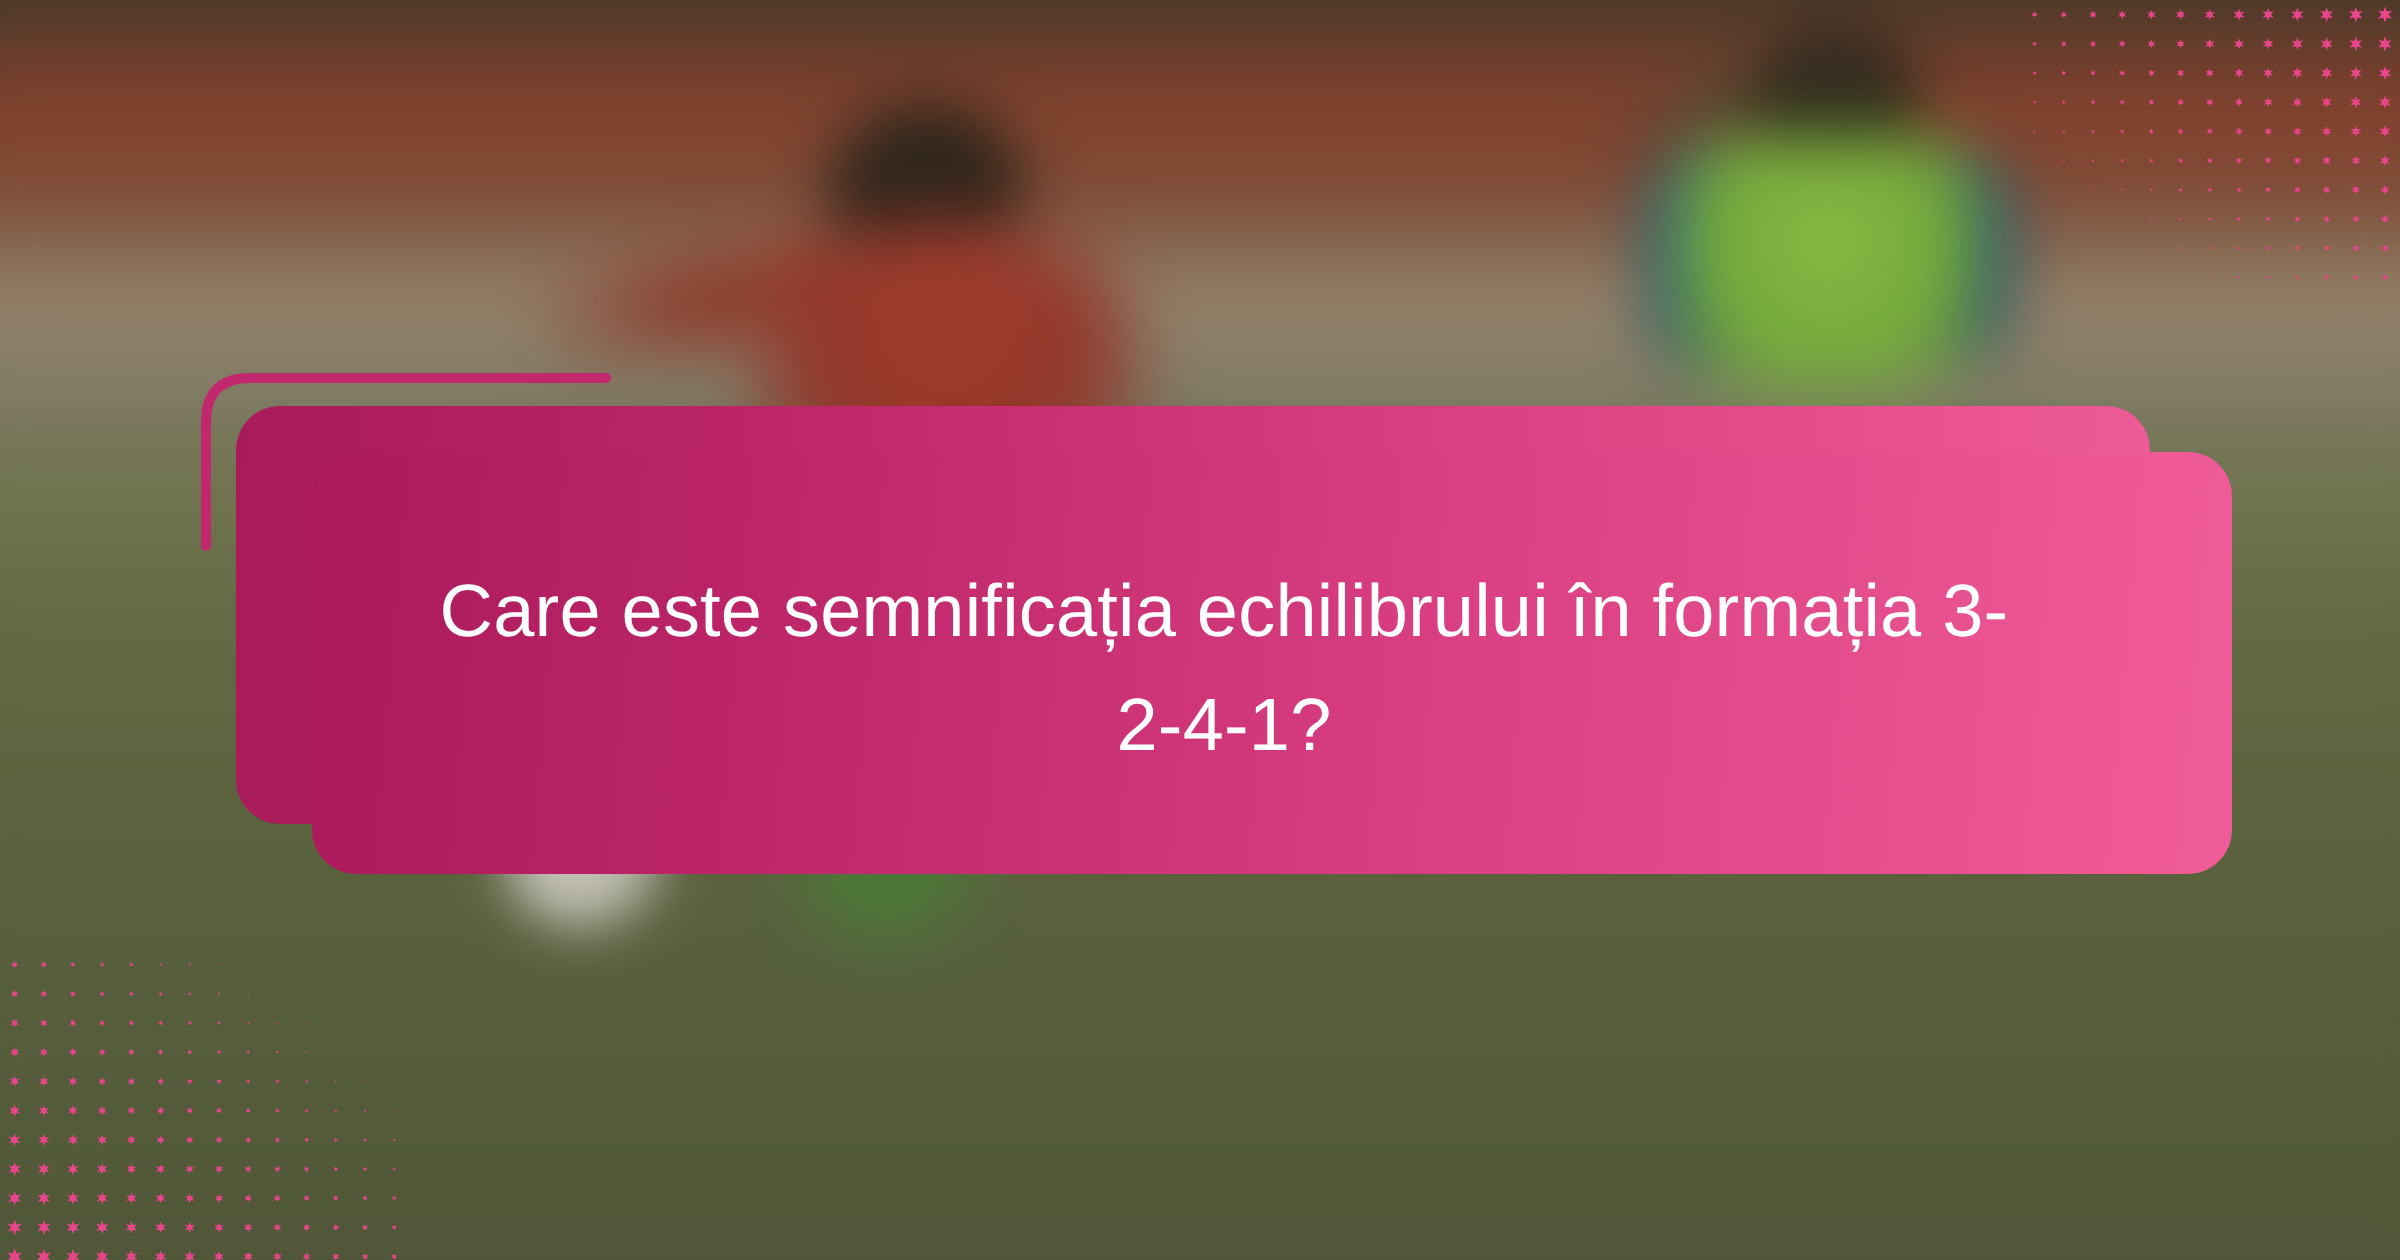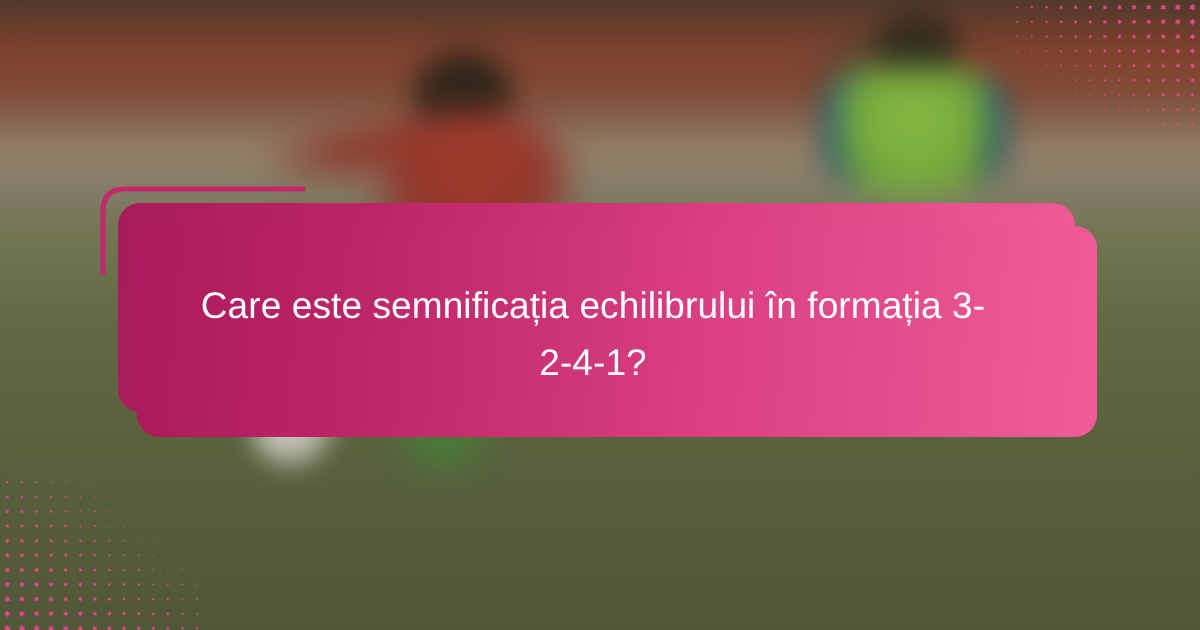--- a/index.html
+++ b/index.html
@@ -179,21 +179,21 @@
   
   .card-back {
     position: absolute;
     left: 118px; top: 203px;
     width: 957px; height: 209px;
     border-radius: 22px;
     background: linear-gradient(95deg, #a81b5b 0%, #bd2668 28%, #d93f81 62%, #ef5c97 100%);
   }
   .card-front {
     position: absolute;
-    left: 137px; top: 226px;
+    left: 156px; top: 226px;
     width: 960px; height: 211px;
     border-radius: 22px;
     background: linear-gradient(95deg, #ab1a5c 0%, #be2769 26%, #da4083 60%, #f05c98 100%);
     display: flex;
     align-items: center;
     justify-content: flex-end;
   }
   .headline {
     width: 800px;
     margin: 0 auto;

